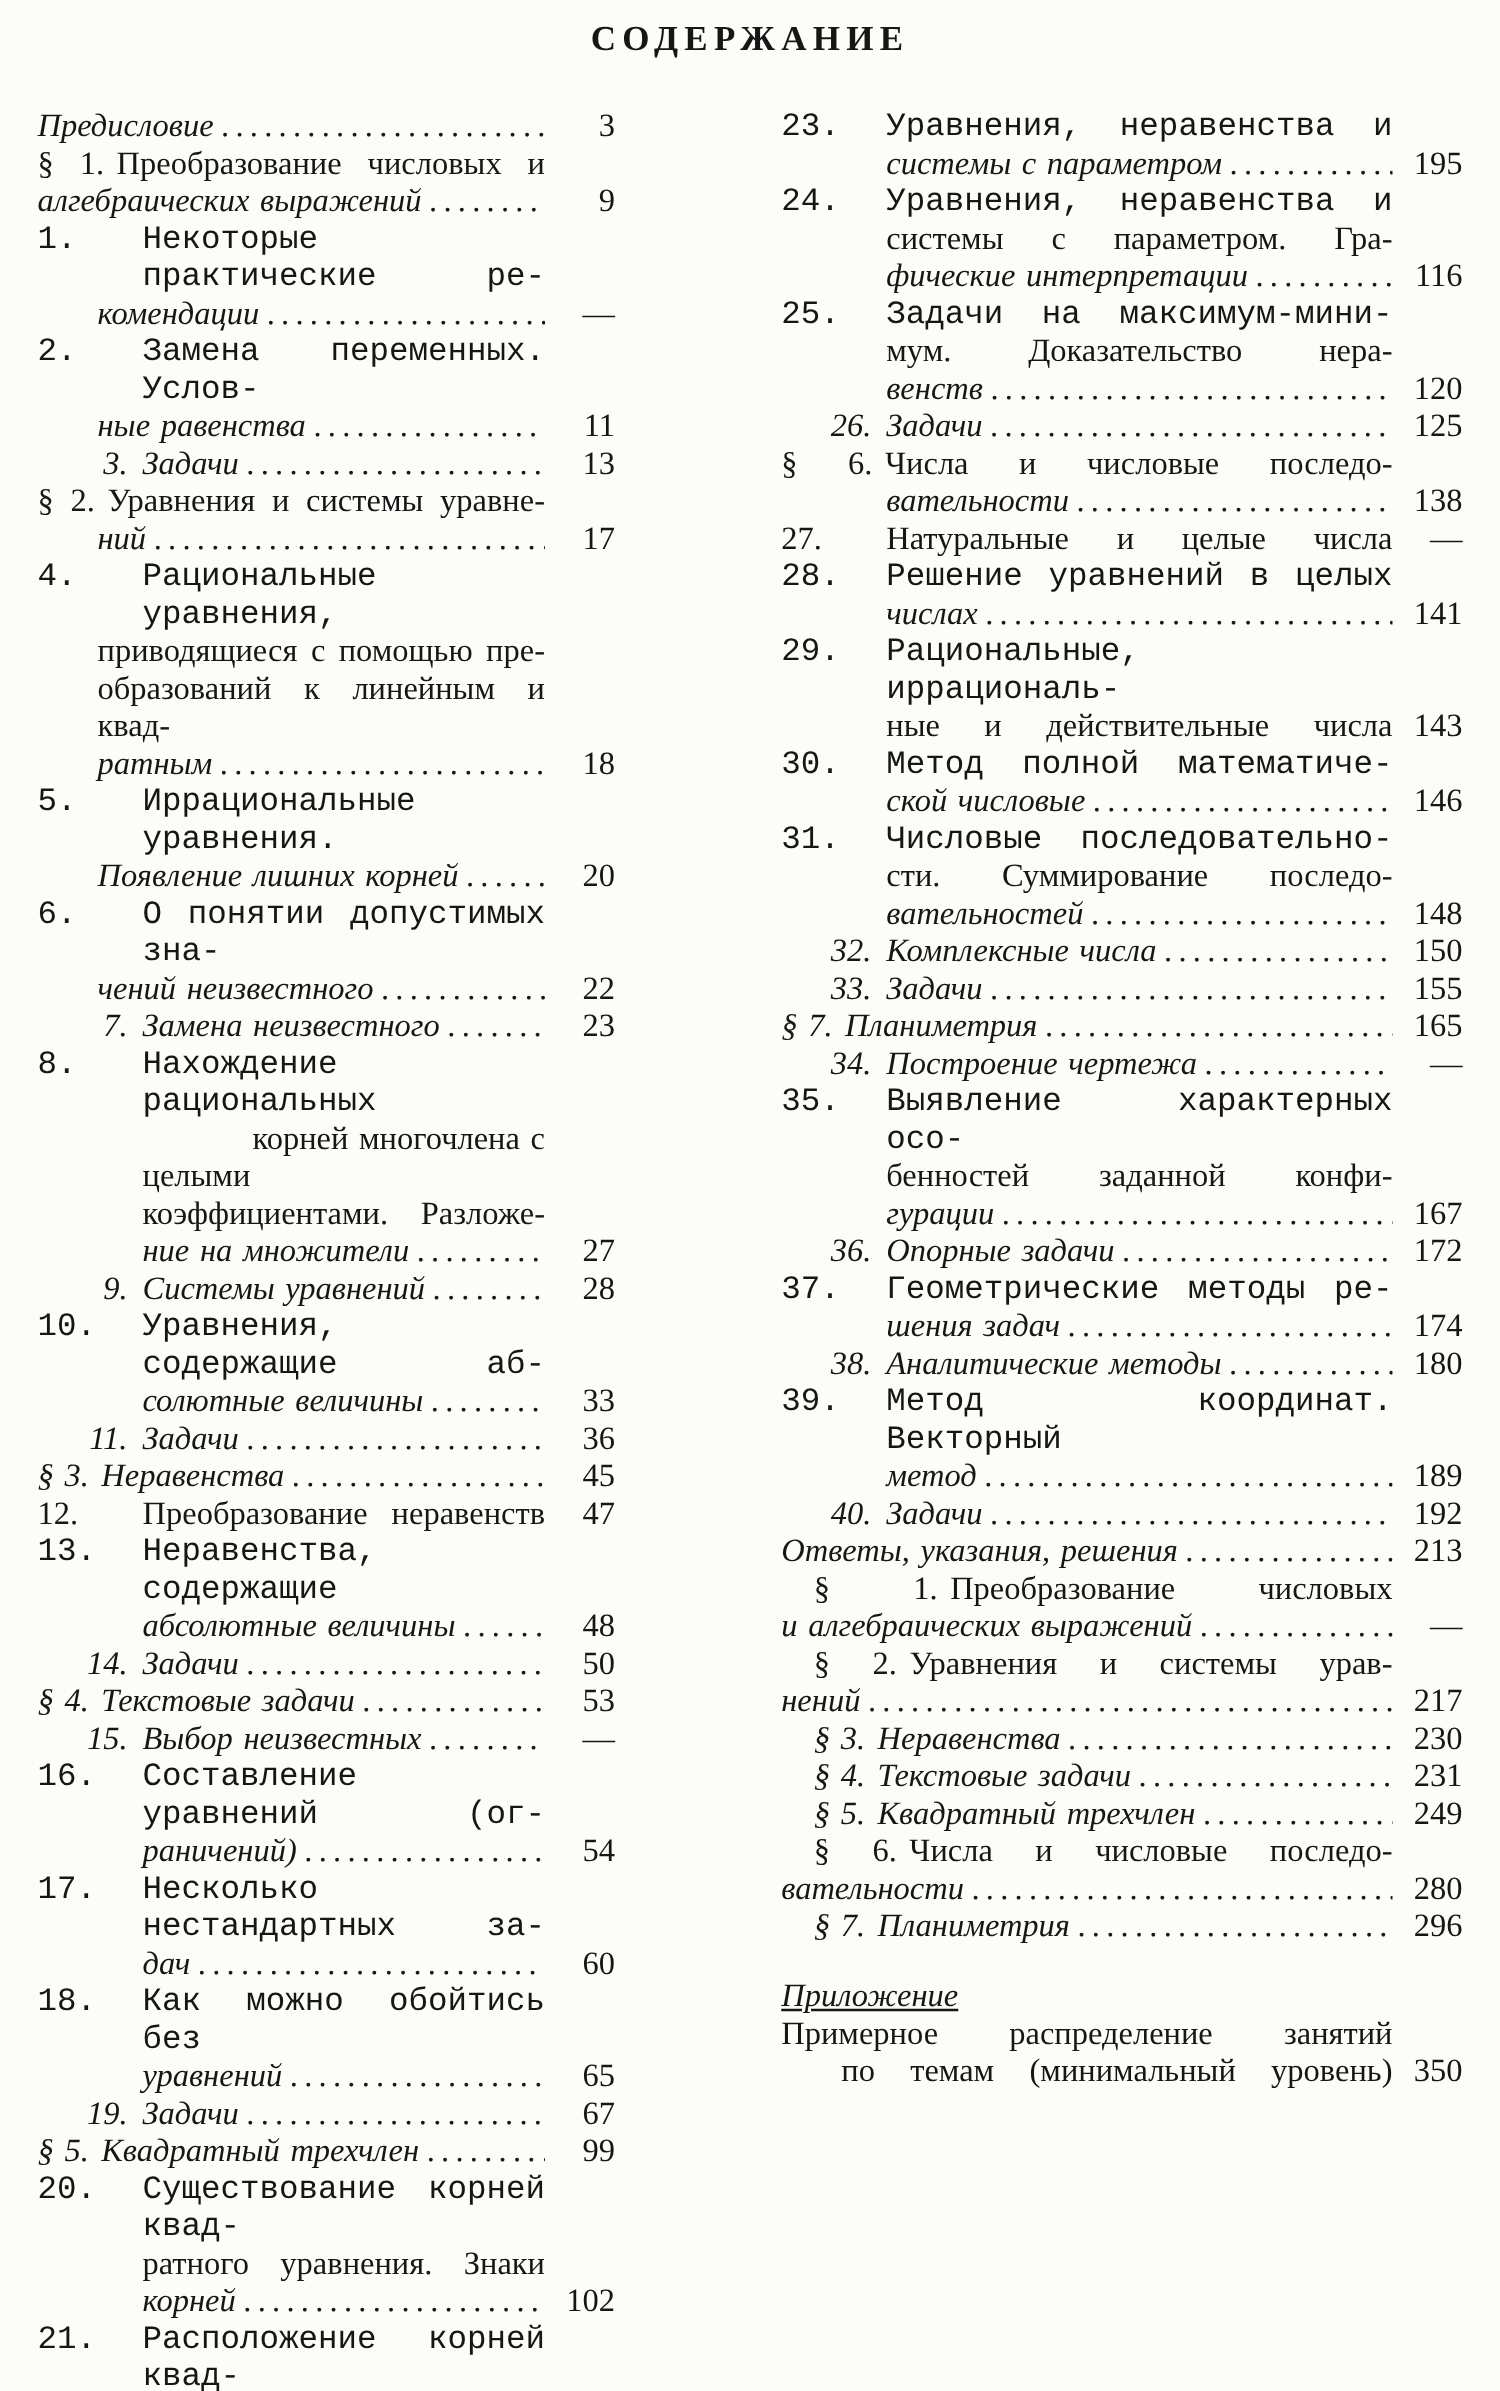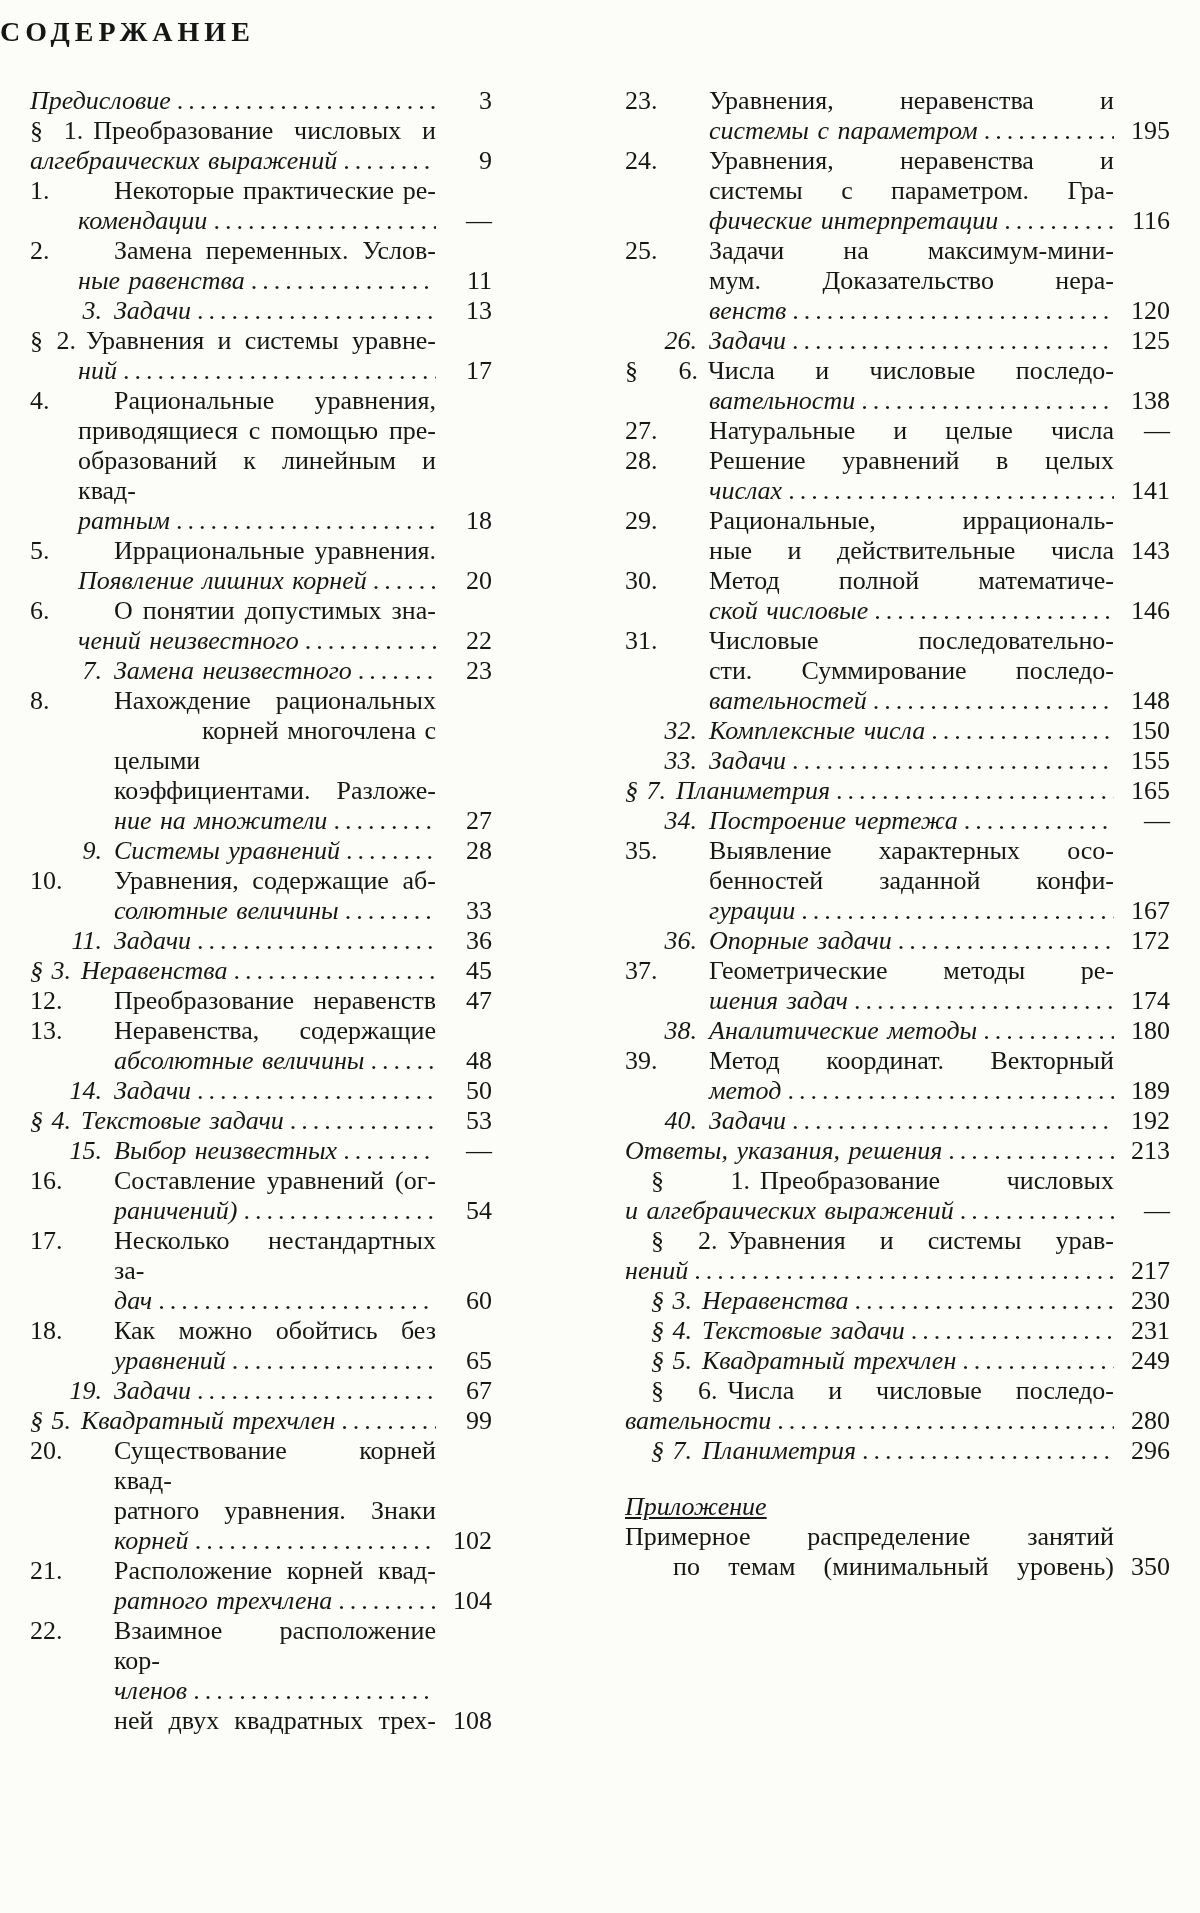--- a/index.html
+++ b/index.html
@@ -5,37 +5,37 @@
   html,body{margin:0;padding:0;}
   body{
     width:1200px;height:1913px;position:relative;
     background:#fcfcf9;color:#161616;
     font-family:"Liberation Serif","DejaVu Serif",serif;
     font-size:26px;word-spacing:2px;
     overflow:hidden;
   }
   .page-title{
     position:absolute;top:16px;left:0;width:1200px;
-    font-weight:700;font-size:28px;letter-spacing:5px;
+    text-align:center;font-weight:700;font-size:28px;letter-spacing:5px;
   }
   .col{position:absolute;top:86px;}
   .col-left{left:30px;width:462px;}
   .col-right{left:625px;width:545px;}
   .entry{display:flex;align-items:flex-end;}
   .lines{flex:1 1 auto;min-width:0;}
   .num{flex:0 0 56px;width:56px;text-align:right;line-height:30px;white-space:nowrap;}
   .line{line-height:30px;min-height:30px;text-align:justify;text-align-last:justify;}
   .line.last{display:flex;align-items:baseline;text-align:left;text-align-last:auto;}
   .line.last.noleader{display:block;text-align:justify;text-align-last:justify;}
   .t{white-space:nowrap;font-style:italic;}
   .dots{flex:1 1 auto;overflow:hidden;white-space:nowrap;letter-spacing:5px;padding:0 2px 0 6px;}
   .dots::after{content:"..................................................................";}
   
   .sub .n{display:inline-block;width:72px;margin-right:12px;text-align:right;text-indent:0;}
-  .sub .line.first:not(.last){padding-left:84px;text-indent:-84px;}
+  .sub .line.first:not(.last){padding-left:84px;text-indent:-84px;font-family:Liberation Mono, monospace;}
   
   .sec .n{margin-right:10px;}
   
   .secans .n{margin-right:10px;}
   .secans .line.first{padding-left:26px;}
   .secans .line.first.last{padding-left:26px;}
   
   .ci1 .line:not(.first){padding-left:48px;}
   .ci2 .line:not(.first){padding-left:84px;text-align:right;}
   

